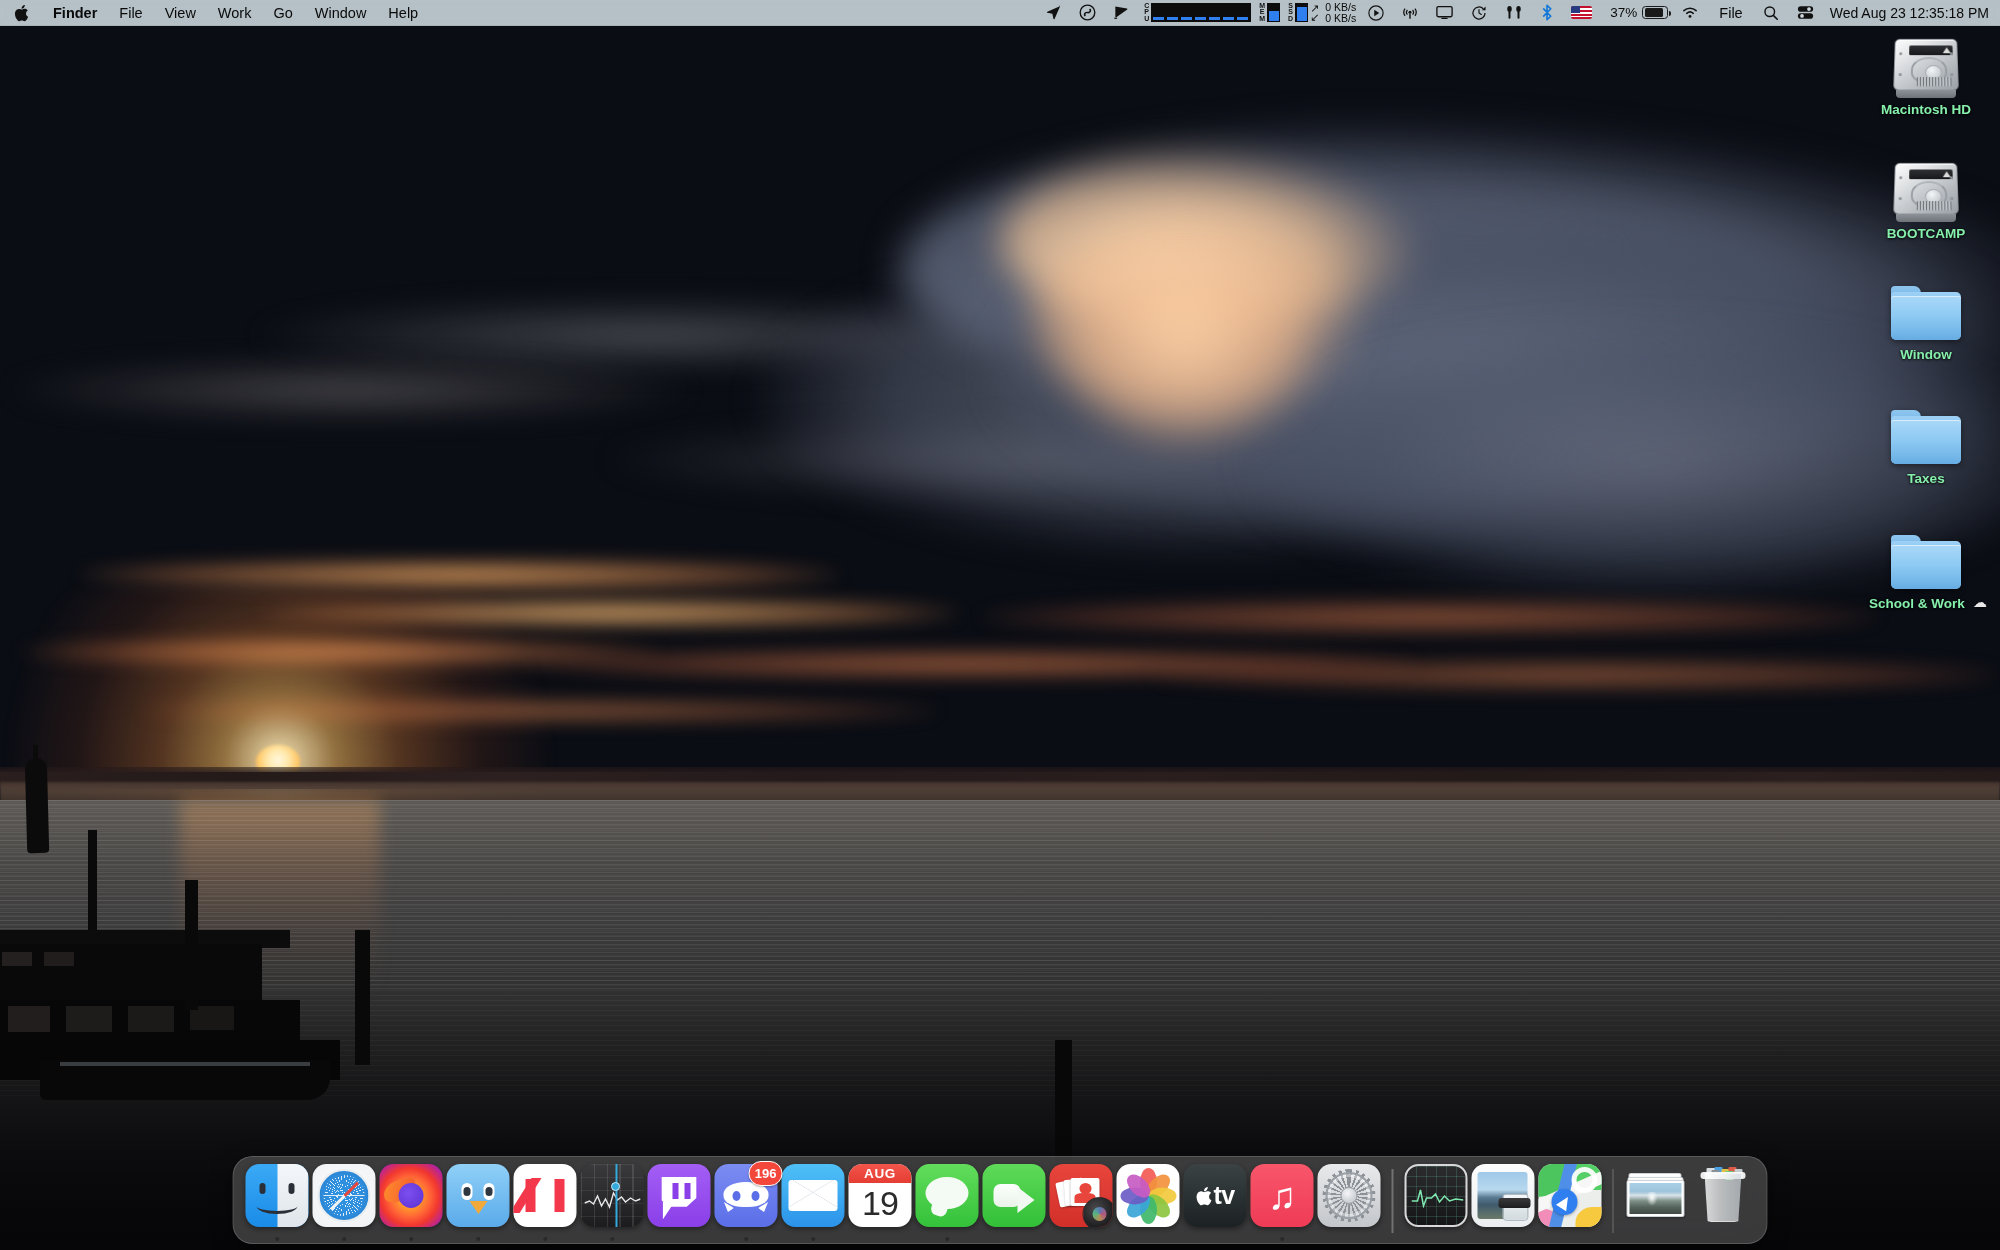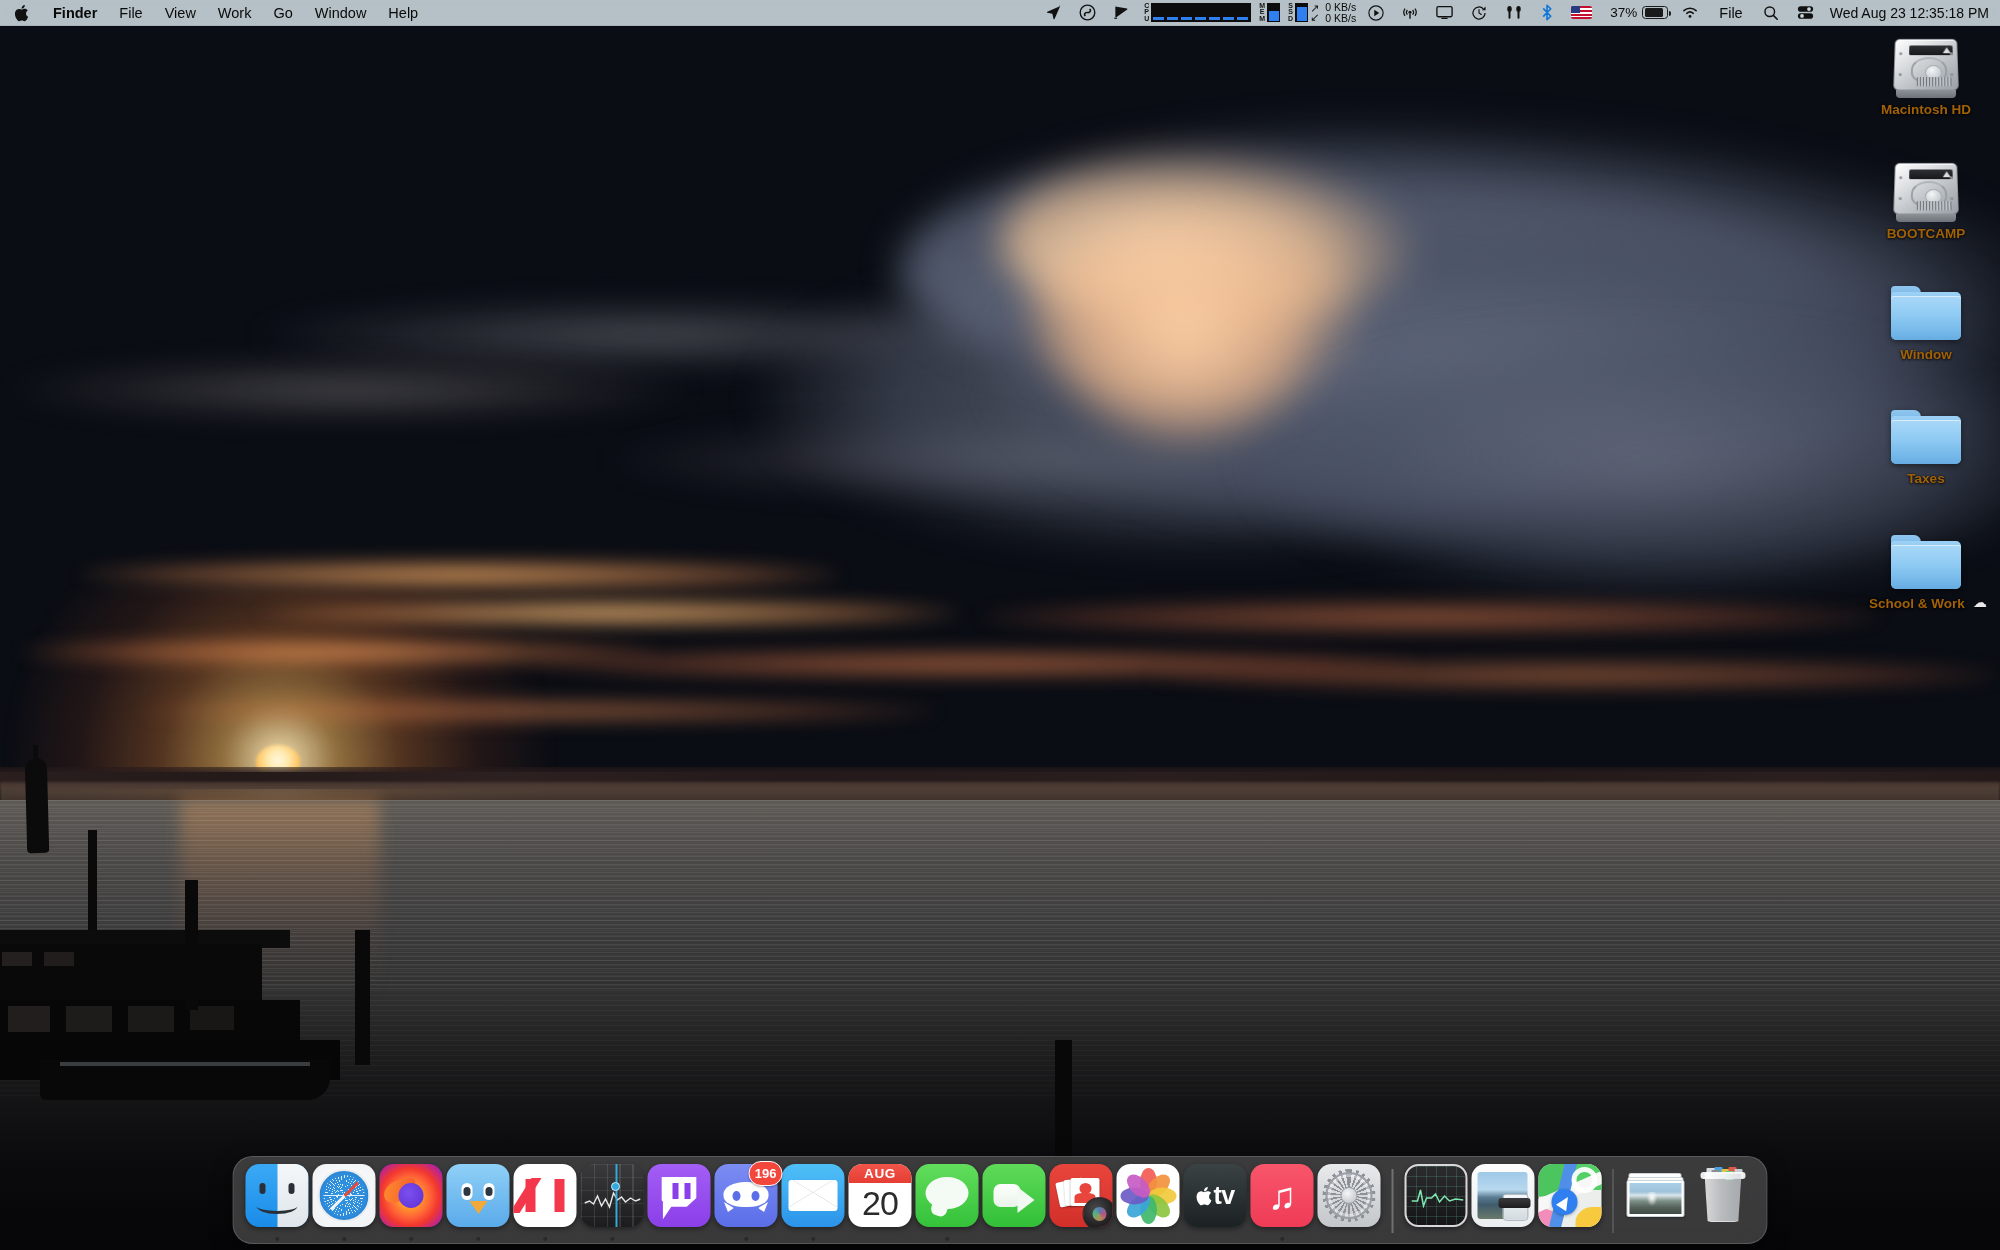--- a/index.html
+++ b/index.html
@@ -227,21 +227,21 @@
     background:repeating-linear-gradient(to bottom,#c2102e 0px,#c2102e 1.9px,#fff 1.9px,#fff 3.8px); }
   .flag:before { content:""; position:absolute; left:0; top:0; width:9px; height:7px; background:#2a3a80; }
 
   .clock { font-size:14px; padding-left:7px; white-space:nowrap; }
 
   
   .desk-icon {
     position:absolute; width:120px; text-align:center; z-index:10; cursor:default;
   }
   .desk-label {
-    font-size:13.5px; color:#a16207; font-weight:bold; margin-top:3px;
+    font-size:13.5px; color:#86efac; font-weight:bold; margin-top:3px;
     text-shadow:0 1px 3px rgba(0,0,0,.85), 0 0 2px rgba(0,0,0,.7);
     display:inline-block; padding:1px 4px; border-radius:3px;
     line-height:15px;
   }
   .label-row { display:flex; align-items:center; justify-content:center; gap:4px; }
 
   
   .hd { width:76px; height:62px; margin:0 auto; position:relative; }
   .hd-body {
     position:absolute; left:6px; top:2px; width:64px; height:52px; border-radius:5px;
@@ -873,21 +873,21 @@
   <div class="dock-item">
     <div class="app-icon ic-mail">
       <div class="env"></div>
     </div>
     <div class="run-dot"></div>
   </div>
 
   <div class="dock-item">
     <div class="app-icon ic-cal">
       <div class="top">AUG</div>
-      <div class="day">20</div>
+      <div class="day">19</div>
     </div>
   </div>
 
   <div class="dock-item">
     <div class="app-icon ic-msg">
       <div class="bub"></div>
     </div>
     <div class="run-dot"></div>
   </div>
 

